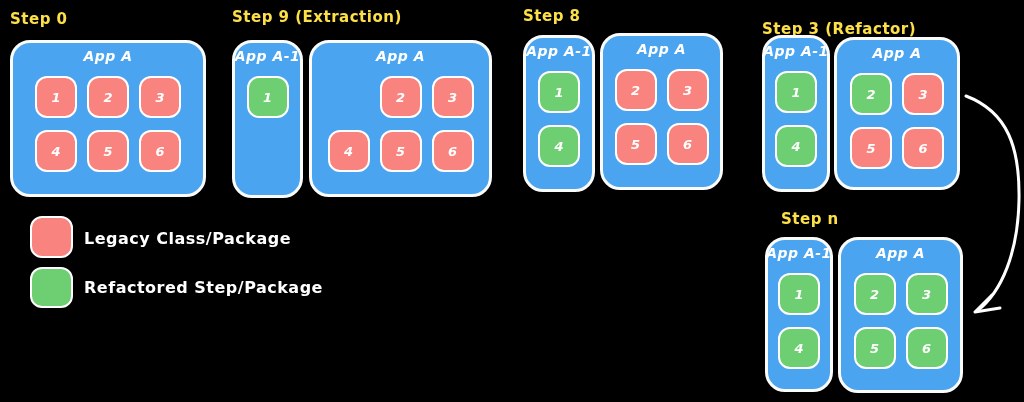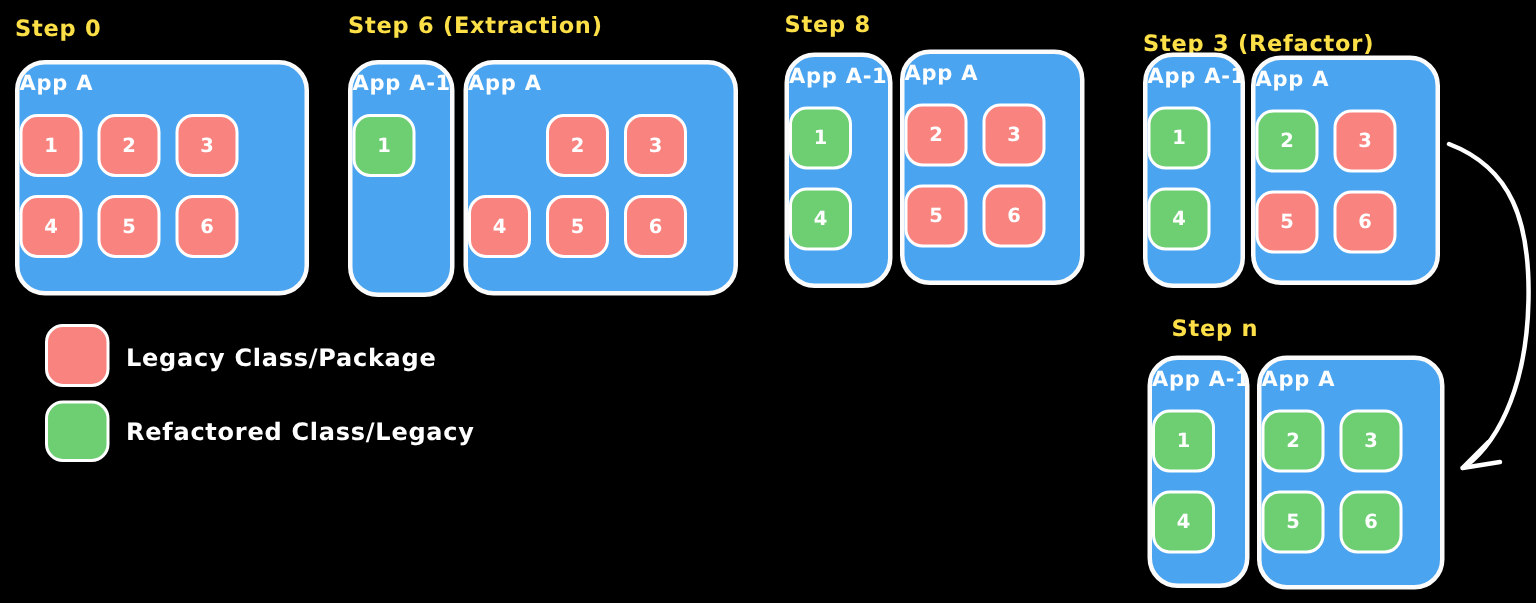--- a/index.html
+++ b/index.html
@@ -9,21 +9,21 @@
     font-family:"DejaVu Sans","Liberation Sans",sans-serif;
     color:#ffffff;
   }
   .step-title{
     position:absolute;color:#fde047;
     font-size:15px;font-weight:bold;letter-spacing:.5px;
   }
   .app-box{
     position:absolute;box-sizing:border-box;
     background:#4aa4f0;border:3px solid #fbfbfb;border-radius:20px;
-    display:flex;flex-direction:column;
+    display:flex;flex-direction:column;align-items:center;font-style:italic;
   }
   .app-label{
     color:#fff;font-size:14px;font-weight:bold;margin-top:5px;
     letter-spacing:.5px;white-space:nowrap;
   }
   .cell-grid{display:grid;margin-top:12px;row-gap:12px;column-gap:10px;}
   .cols-1{grid-template-columns:repeat(1,42px);}
   .cols-2{grid-template-columns:repeat(2,42px);}
   .cols-3{grid-template-columns:repeat(3,42px);}
   .cell{
@@ -44,21 +44,21 @@
   .legend-label{
     position:absolute;color:#fff;font-size:16px;font-weight:bold;
     letter-spacing:.5px;white-space:nowrap;
   }
   .arrow-svg{position:absolute;left:0;top:0;pointer-events:none;}
 </style>
 </head>
 <body>
 
 <div class="step-title" style="left:10px;top:10px;width:196px;">Step 0</div>
-<div class="step-title" style="left:232px;top:8px;width:260px;">Step 6 (Extraction)</div>
+<div class="step-title" style="left:232px;top:8px;width:260px;">Step 9 (Extraction)</div>
 <div class="step-title" style="left:523px;top:7px;width:200px;">Step 8</div>
 <div class="step-title" style="left:762px;top:20px;width:198px;">Step 3 (Refactor)</div>
 <div class="step-title" style="left:781px;top:210px;width:198px;">Step n</div>
 
 <div class="app-box" style="left:10px;top:40px;width:196px;height:157px;">
   <div class="app-label">App A</div>
   <div class="cell-grid cols-3">
     <div class="cell" data-color="red">1</div>
     <div class="cell" data-color="red">2</div>
     <div class="cell" data-color="red">3</div>
@@ -133,18 +133,18 @@
     <div class="cell" data-color="green">2</div>
     <div class="cell" data-color="green">3</div>
     <div class="cell" data-color="green">5</div>
     <div class="cell" data-color="green">6</div>
   </div>
 </div>
 
 <div class="legend-swatch" style="left:30px;top:216px;width:43px;height:42px;" data-color="red"></div>
 <div class="legend-label" style="left:84px;top:229px;">Legacy Class/Package</div>
 <div class="legend-swatch" style="left:30px;top:267px;width:43px;height:41px;" data-color="green"></div>
-<div class="legend-label" style="left:84px;top:278px;">Refactored Class/Legacy</div>
+<div class="legend-label" style="left:84px;top:278px;">Refactored Step/Package</div>
 
 <svg class="arrow-svg" width="1024" height="402" viewBox="0 0 1024 402">
   <path d="M 966 96 C 1008 112, 1020 148, 1019 200 C 1018 252, 1002 292, 977 311" fill="none" stroke="#ffffff" stroke-width="3" stroke-linecap="round"></path>
   <path d="M 975 312 L 992 295 M 975 312 L 1000 308" fill="none" stroke="#ffffff" stroke-width="3" stroke-linecap="round"></path>
 </svg>
 
 </body></html>

